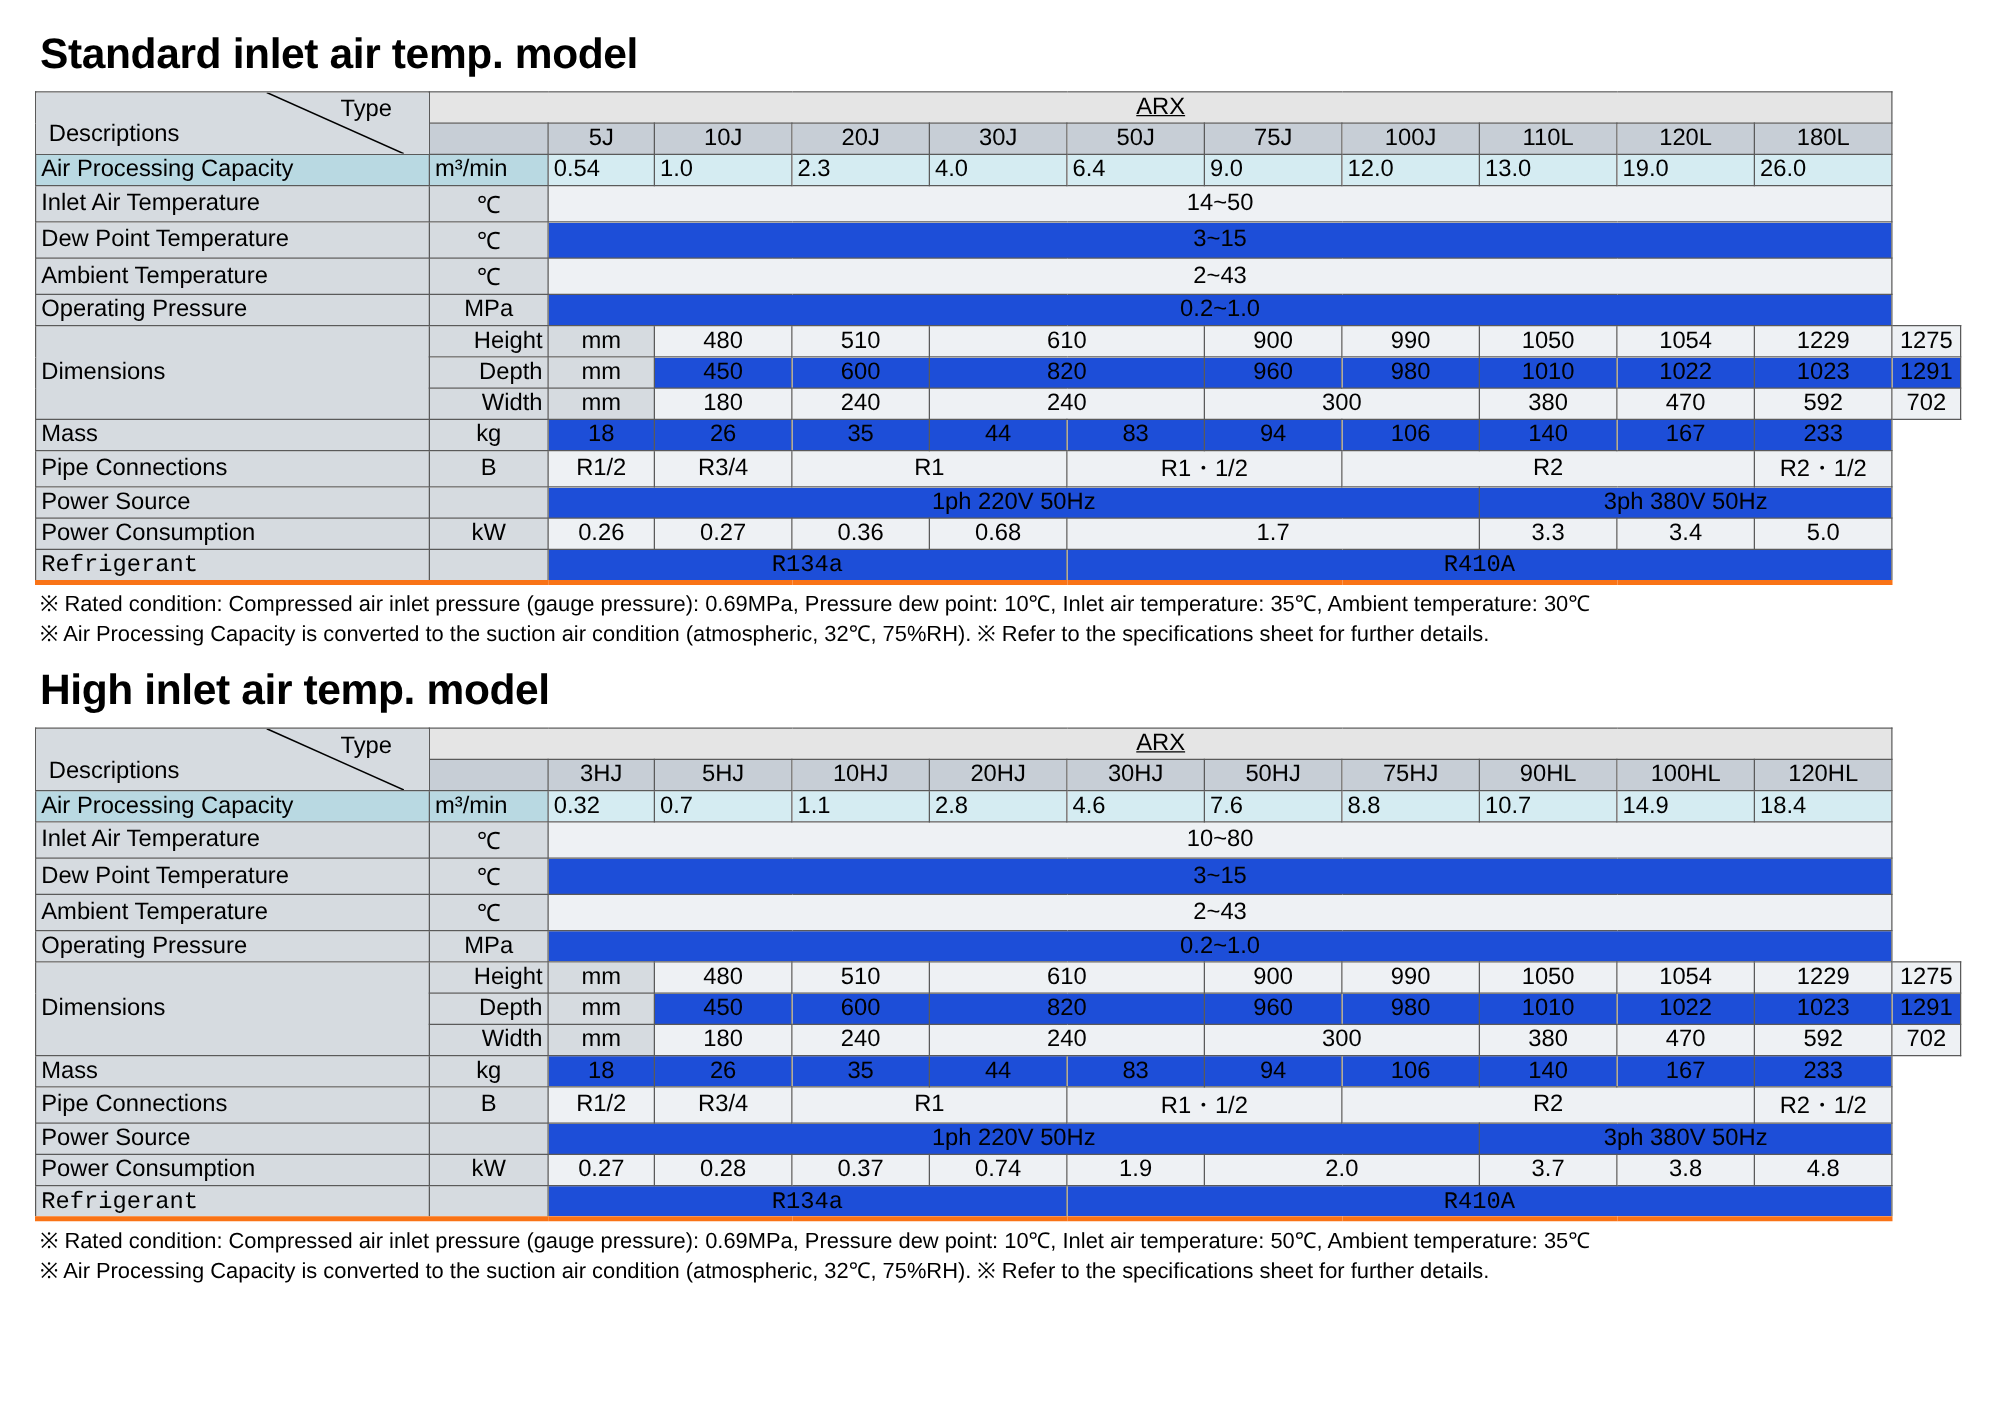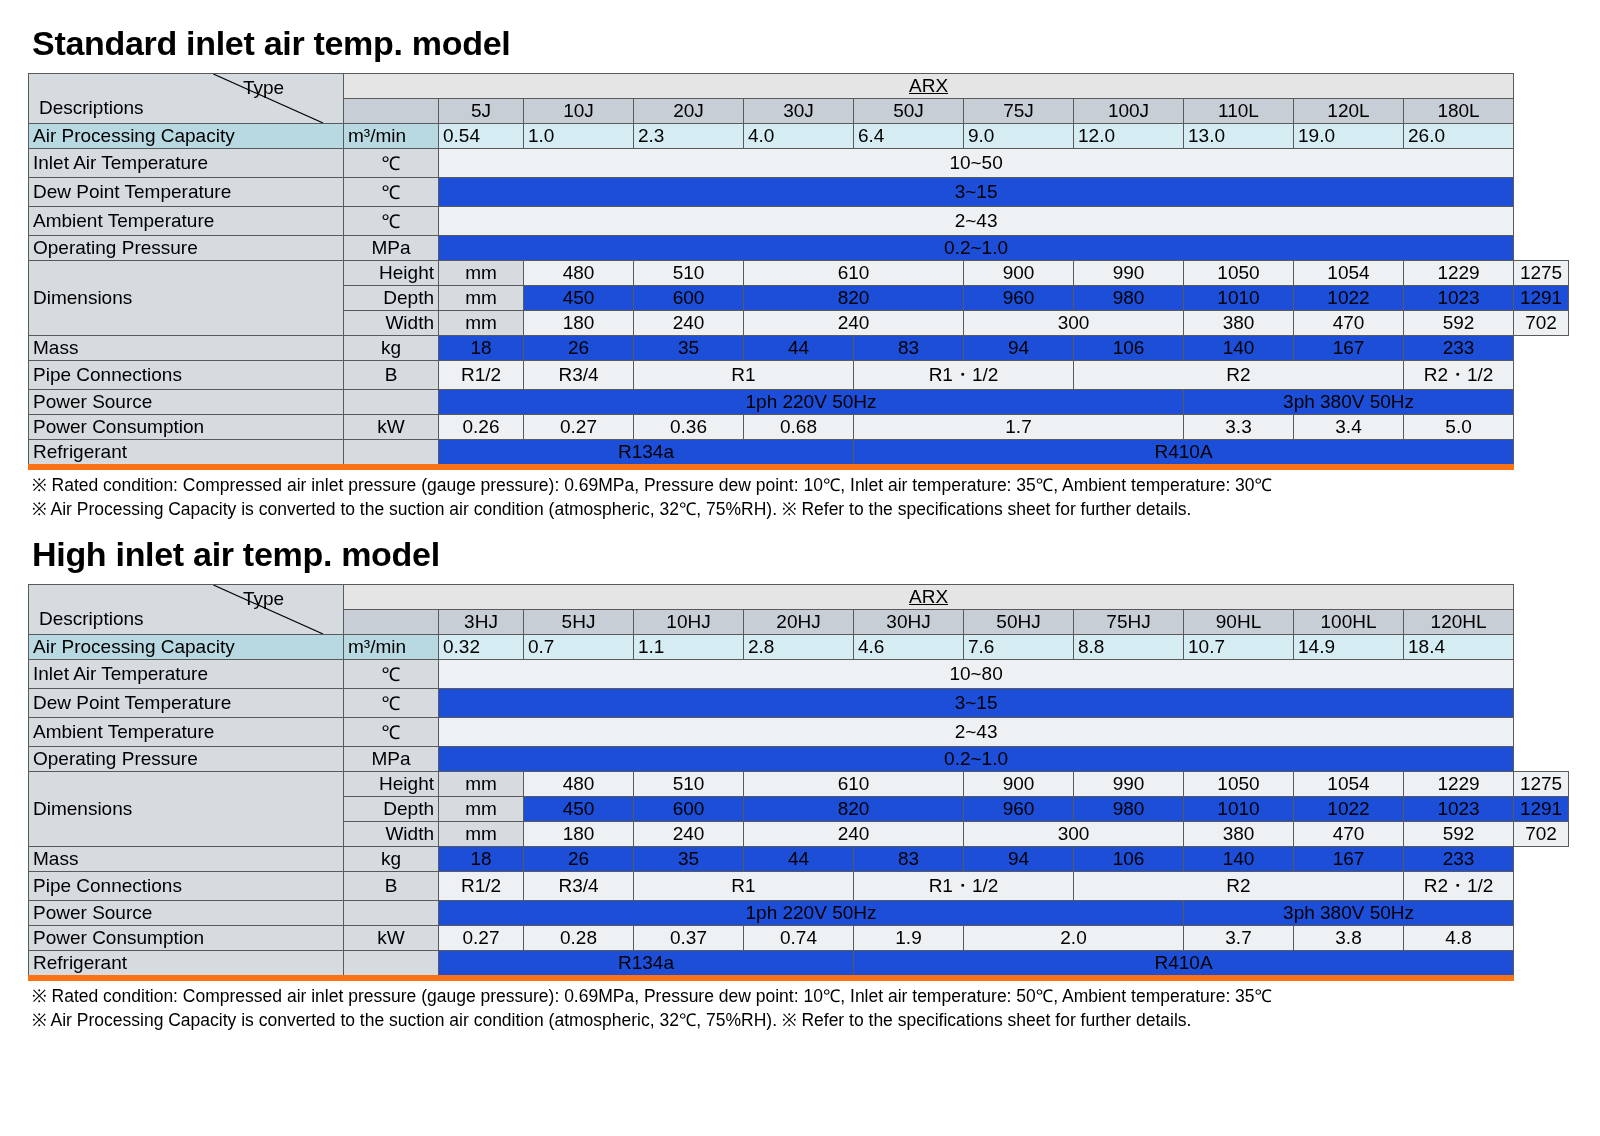--- a/index.html
+++ b/index.html
@@ -34,21 +34,21 @@
   table.spec td {
     border: 1px solid #5a5a5a;
     padding: 1px 4px;
     height: 25px;
     box-sizing: border-box;
     vertical-align: middle;
     white-space: nowrap;
     overflow: hidden;
   }
   .outer-top td { border-top: 2px solid #000; }
-  tr.last-row td { border-bottom: 6px solid #f97316; }
+  tr.last-row td { border-bottom: 4px solid #f97316; font-family: Liberation Mono, monospace; }
   td.lcol {
     border-left: 2px solid #000;
   }
   td.rcol {
     border-right: 2px solid #000;
   }
   .desc {
     text-align: left;
     padding-left: 10px;
     background: #d6dbe0;
@@ -112,21 +112,21 @@
     position: absolute;
     left: 10px;
     bottom: 4px;
     font-size: 19px;
   }
   .split .t-label {
     position: absolute;
     right: 0;
     top: 3px;
     width: 100px;
-    text-align: left;
+    text-align: center;
     font-size: 19px;
   }
   .notes {
     margin: 3px 0 0 4px;
     font-size: 17.5px;
     line-height: 1.38;
   }
   .notes div { white-space: nowrap; }
 </style>
 </head>
@@ -187,21 +187,21 @@
         <td class="cap-val">9.0</td>
         <td class="cap-val">12.0</td>
         <td class="cap-val">13.0</td>
         <td class="cap-val">19.0</td>
         <td class="cap-val rcol">26.0</td>
       </tr>
 
       <tr>
         <td class="desc lcol">Inlet Air Temperature</td>
         <td class="unit">℃</td>
-        <td class="val rcol" colspan="10">10~50</td>
+        <td class="val rcol" colspan="10">14~50</td>
       </tr>
       <tr>
         <td class="desc lcol">Dew Point Temperature</td>
         <td class="unit">℃</td>
         <td class="val-alt rcol" colspan="10">3~15</td>
       </tr>
       <tr>
         <td class="desc lcol">Ambient Temperature</td>
         <td class="unit">℃</td>
         <td class="val rcol" colspan="10">2~43</td>

